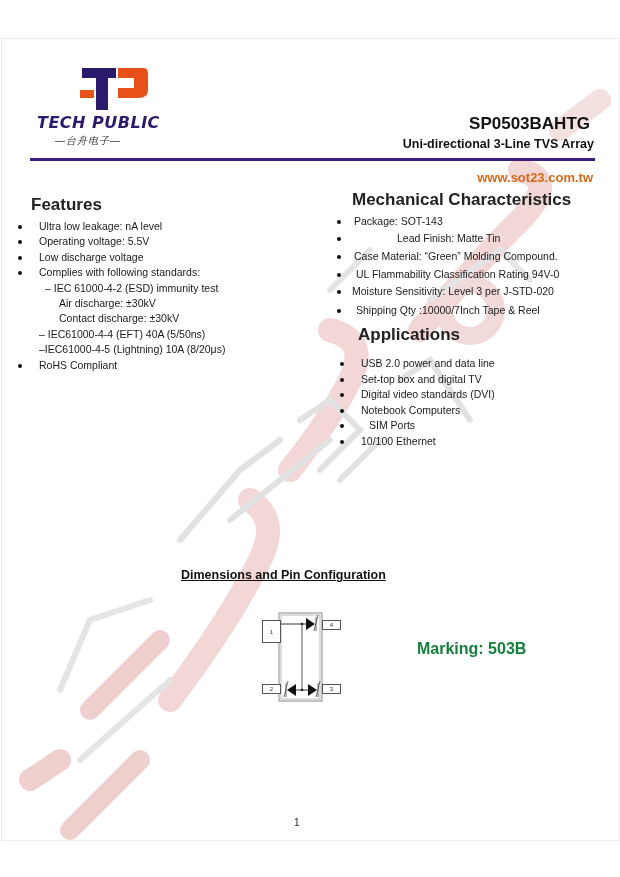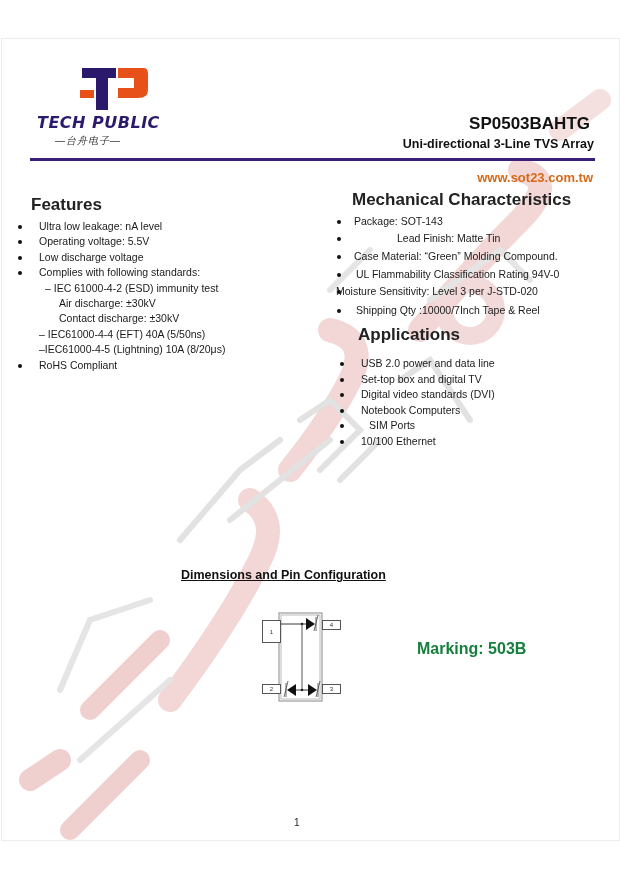--- a/index.html
+++ b/index.html
@@ -87,21 +87,21 @@
 <div id="mech-list">
     <div class="bullet" style="left: 337px; top: 220px;"></div>
     <div class="li" style="left: 354px; top: 215px;">Package: SOT-143</div>
     <div class="bullet" style="left: 337px; top: 237px;"></div>
     <div class="li" style="left: 350px; top: 232px; margin-left: 47px;">Lead Finish: Matte Tin</div>
     <div class="bullet" style="left: 337px; top: 255px;"></div>
     <div class="li" style="left: 354px; top: 250px;">Case Material: “Green” Molding Compound.</div>
     <div class="bullet" style="left: 337px; top: 273px;"></div>
     <div class="li" style="left: 356px; top: 268px;">UL Flammability Classification Rating 94V-0</div>
     <div class="bullet" style="left: 337px; top: 290px;"></div>
-    <div class="li" style="left: 336px; top: 285px;">Moisture Sensitivity: Level 3 per J-STD-020</div>
+    <div class="li" style="left: 352px; top: 285px;">Moisture Sensitivity: Level 3 per J-STD-020</div>
     <div class="bullet" style="left: 337px; top: 309px;"></div>
     <div class="li" style="left: 356px; top: 304px;">Shipping Qty :10000/7Inch Tape &amp; Reel</div>
   </div>
 
 <div class="h-app">Applications</div>
 <div id="app-list">
     <div class="bullet" style="left: 340px; top: 362px;"></div>
     <div class="li" style="left: 361px; top: 357px;">USB 2.0 power and data line</div>
     <div class="bullet" style="left: 340px; top: 377.5px;"></div>
     <div class="li" style="left: 361px; top: 372.5px;">Set-top box and digital TV</div>

